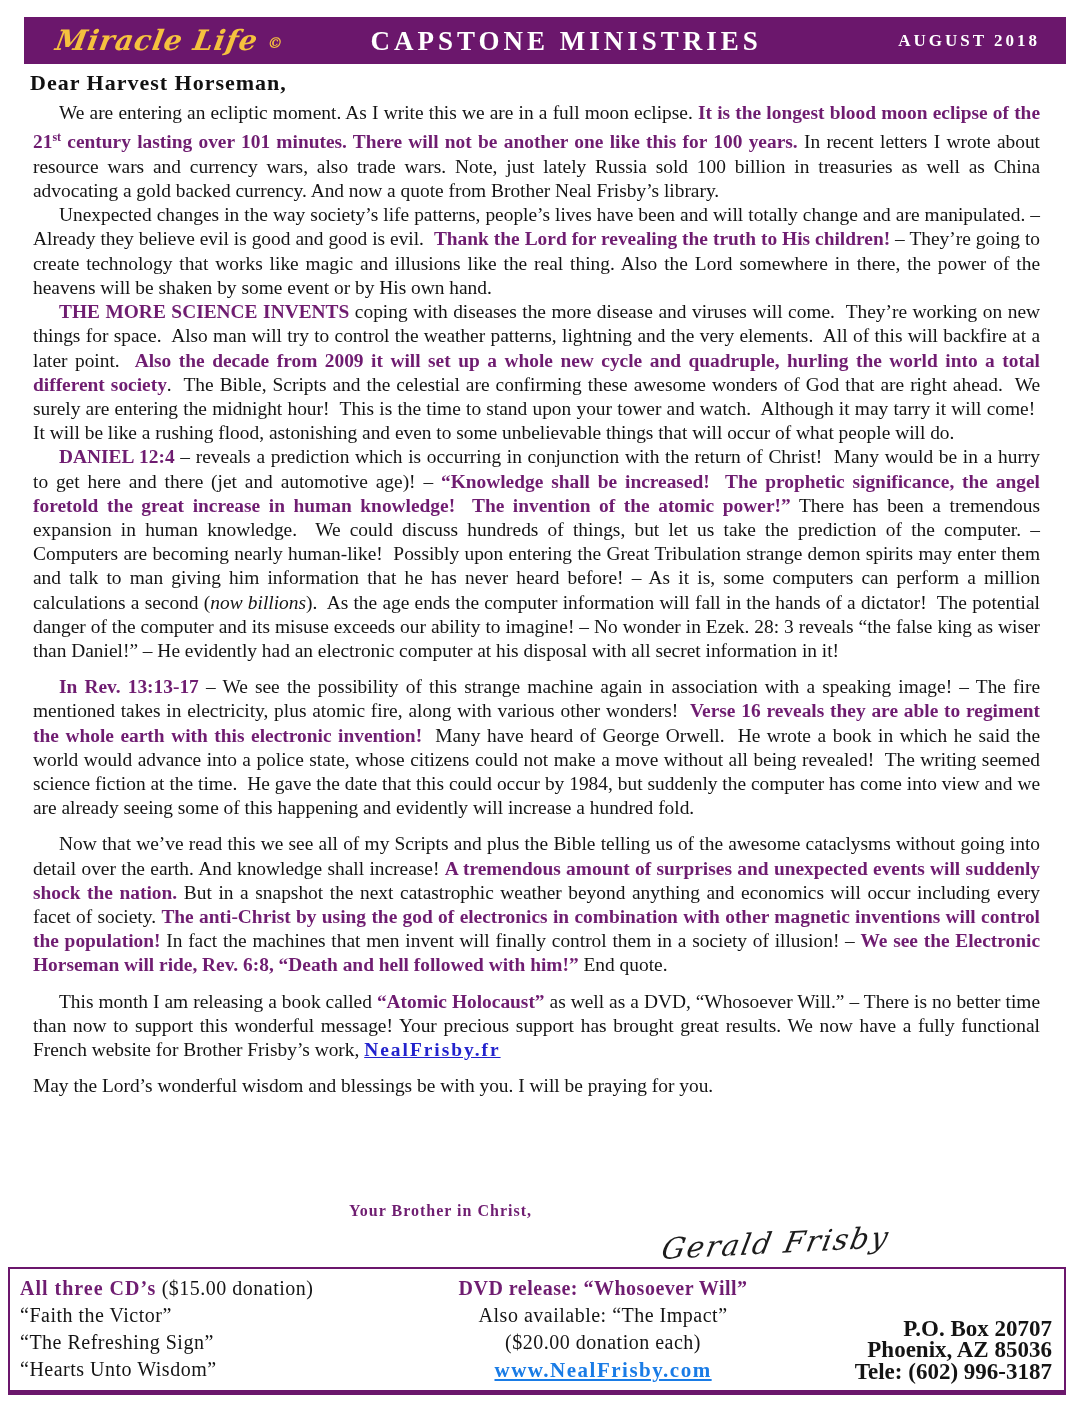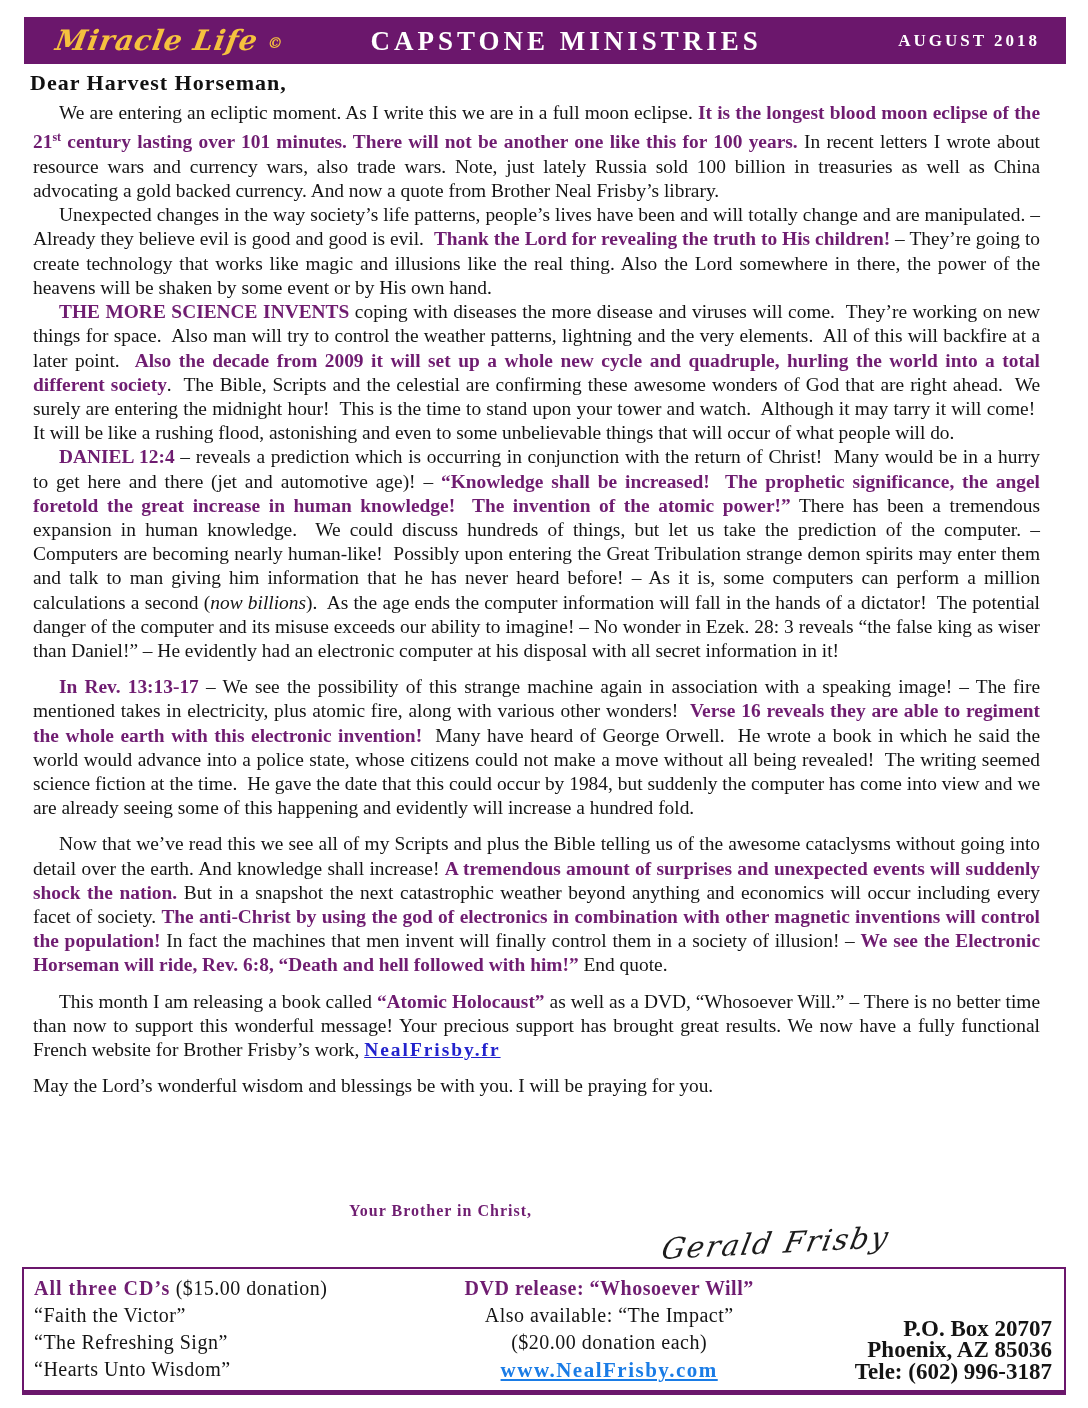--- a/index.html
+++ b/index.html
@@ -50,21 +50,21 @@
     color:#6f1d71; font-weight:bold; font-size:16px; letter-spacing:1px;
   }
   .signature {
     position:absolute; top:1226px; left:662px;
     font-family:"DejaVu Serif",serif; font-style:italic; font-size:29px;
     color:#1c1c1c; transform:rotate(-3deg) skewX(-14deg); letter-spacing:2px;
     white-space:nowrap;
   }
   
   .offer-box {
-    position:absolute; left:22px; right:22px; top:1267px; height:128px;
+    position:absolute; left:8px; right:22px; top:1267px; height:128px;
     border:2px solid #6b176c; border-bottom-width:5px; box-sizing:border-box;
     display:flex; padding:6px 12px 4px 10px; background:#fff;
   }
   .col-left  { width:35%; }
   .col-left .line { font-size:20px; line-height:27px; letter-spacing:0.5px; white-space:nowrap; }
   .col-left .accent-bold { letter-spacing:1px; }
   .accent-bold { color:#6f1d71; font-weight:bold; }
   .col-center { width:43%; text-align:center; font-size:20px; line-height:27px; letter-spacing:0.5px; }
   a.link-com {
     color:#1a7ce6; font-weight:bold; font-size:21px; letter-spacing:1.5px;

